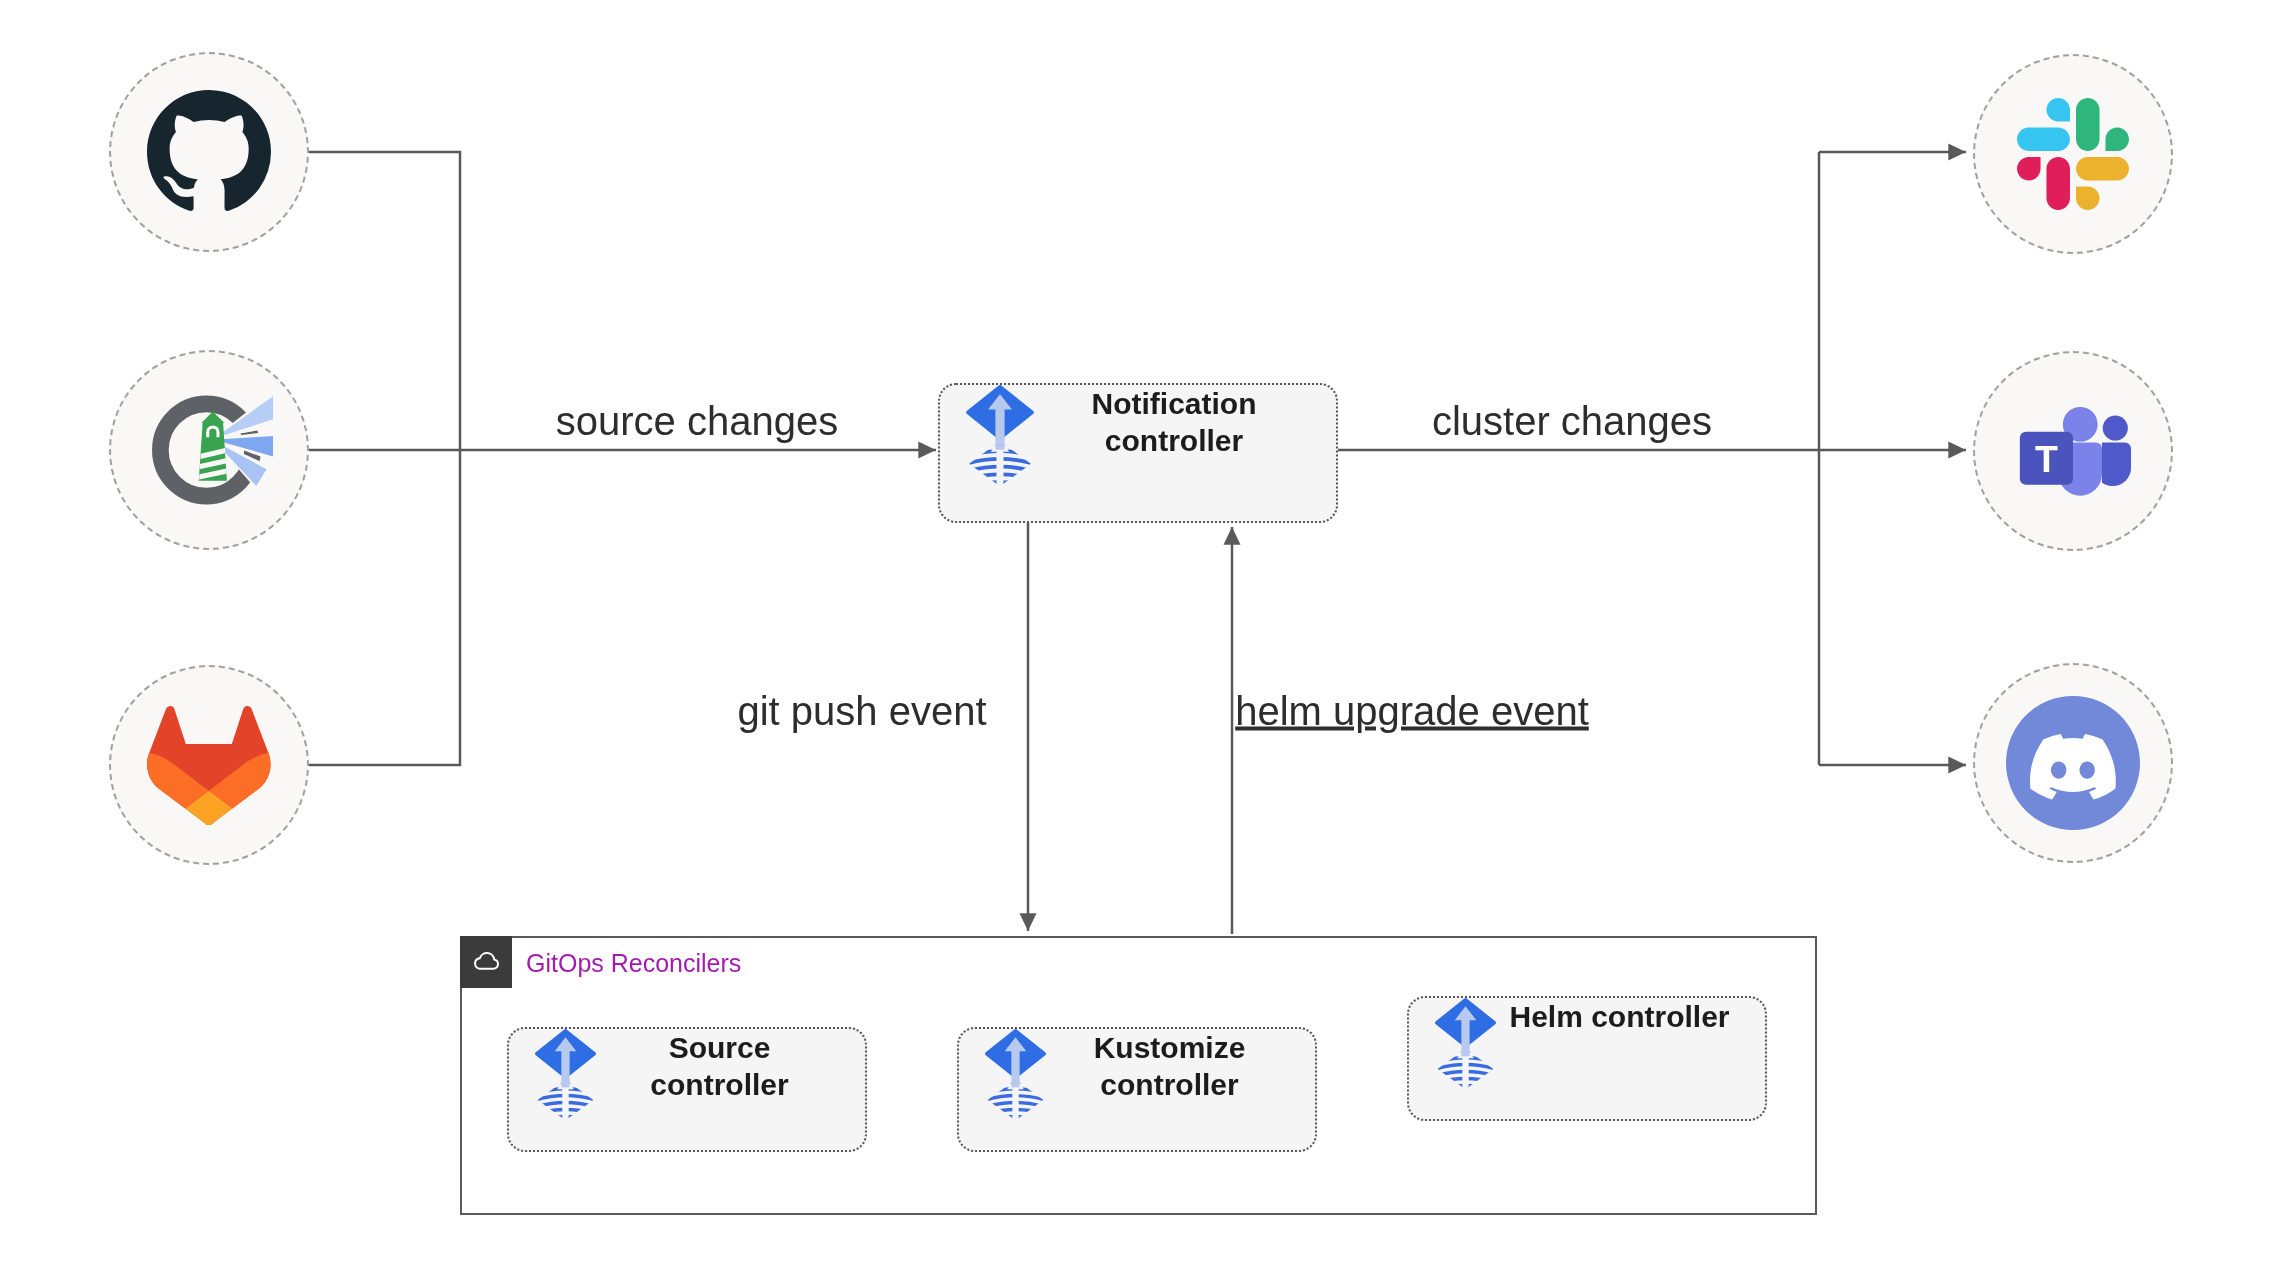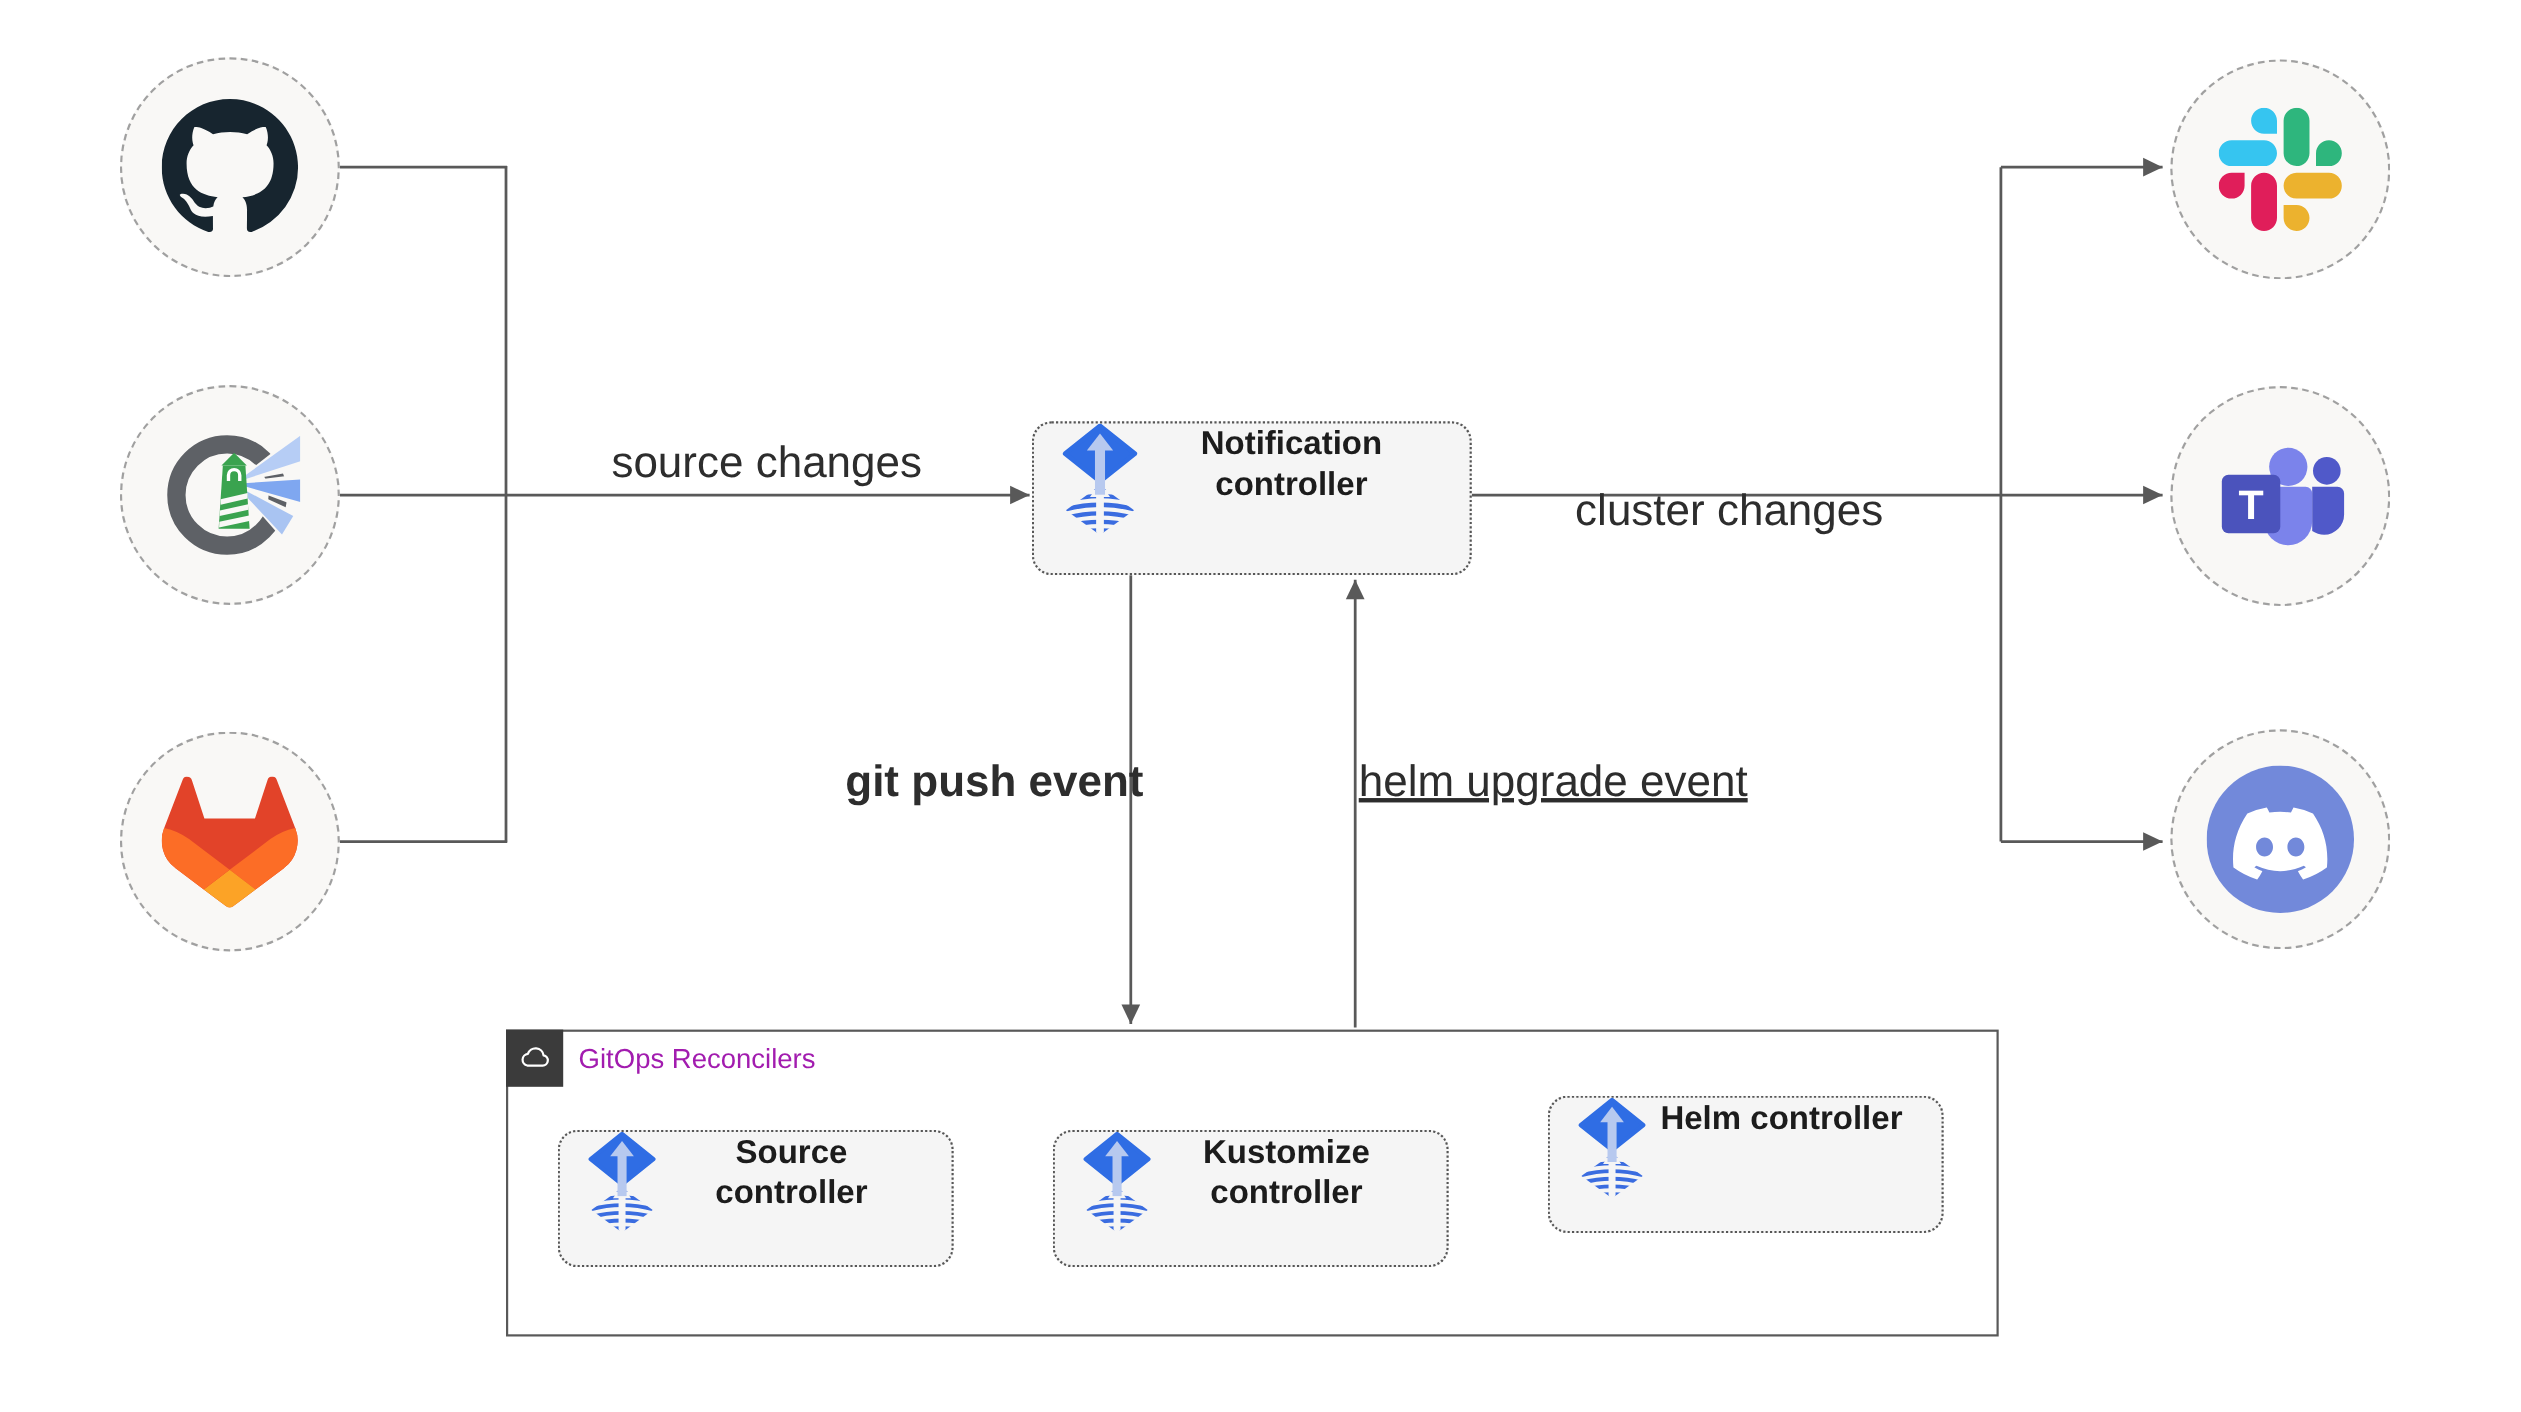--- a/index.html
+++ b/index.html
@@ -162,22 +162,22 @@
           <rect x="45" y="94" width="10" height="52" fill="#f5f5f5"></rect>
         </g>
         <polygon points="50,13 67,35 33,35" fill="#b7c9ef"></polygon>
         <rect x="43.5" y="33" width="13" height="59" fill="#b7c9ef"></rect>
       </svg>
     </span>
     <div class="node-label">Notification controller</div>
   </div>
 
   <div class="edge-label" style="left:697px;top:421px;">source changes</div>
-  <div class="edge-label" style="left:1572px;top:421px;margin-top:44px;">cluster changes</div>
-  <div class="edge-label" style="left:904px;top:711px;font-weight:bold;">git push event</div>
+  <div class="edge-label" style="left:1572px;top:421px;">cluster changes</div>
+  <div class="edge-label" style="left:862px;top:711px;">git push event</div>
   <div class="edge-label" style="left:1412px;top:711px;text-decoration:underline;">helm upgrade event</div>
 
   <div class="group-box">
     <div class="group-badge">
       <svg width="32" height="32" viewBox="0 0 24 24">
         <path d="M7 17 h10.5 a3.5 3.5 0 0 0 .6 -6.95 A5.5 5.5 0 0 0 7.4 9.1 A4 4 0 0 0 7 17 Z" fill="none" stroke="#ffffff" stroke-width="1.5" stroke-linejoin="round"></path>
       </svg>
     </div>
     <div class="group-title">GitOps Reconcilers</div>
   </div>

